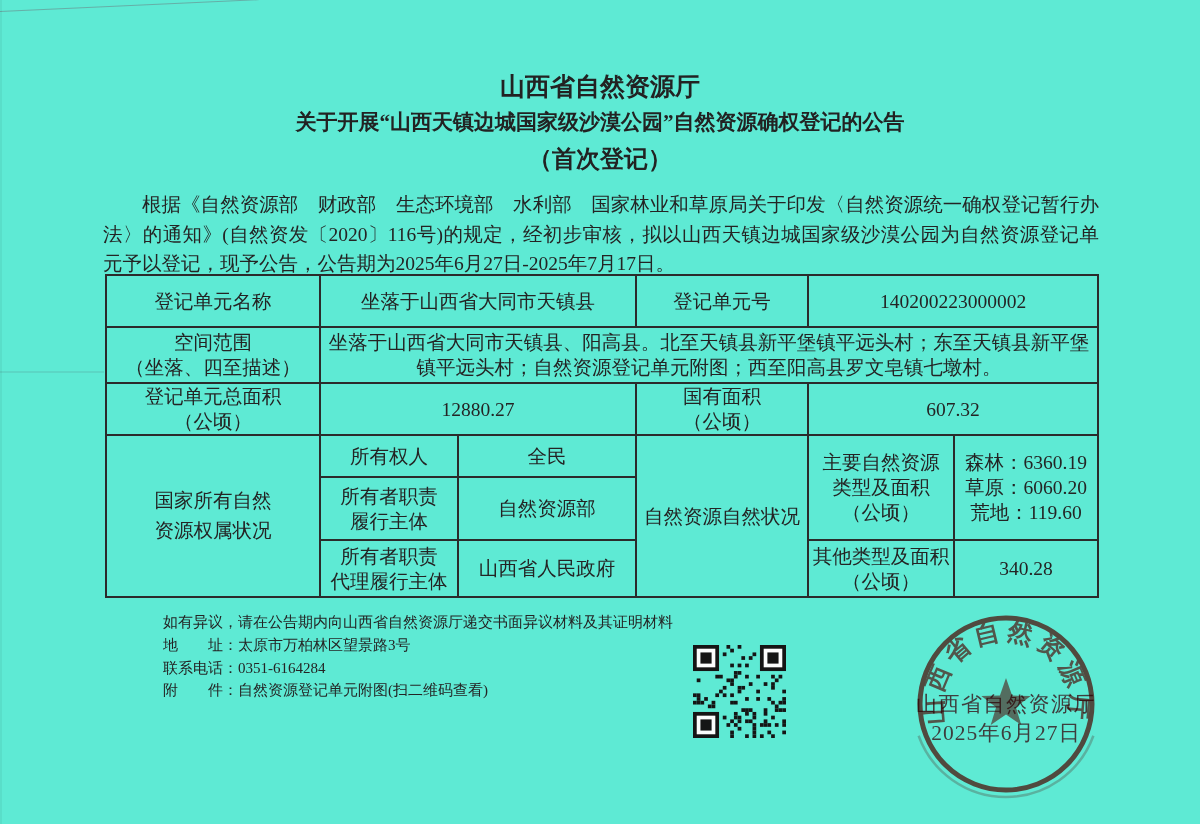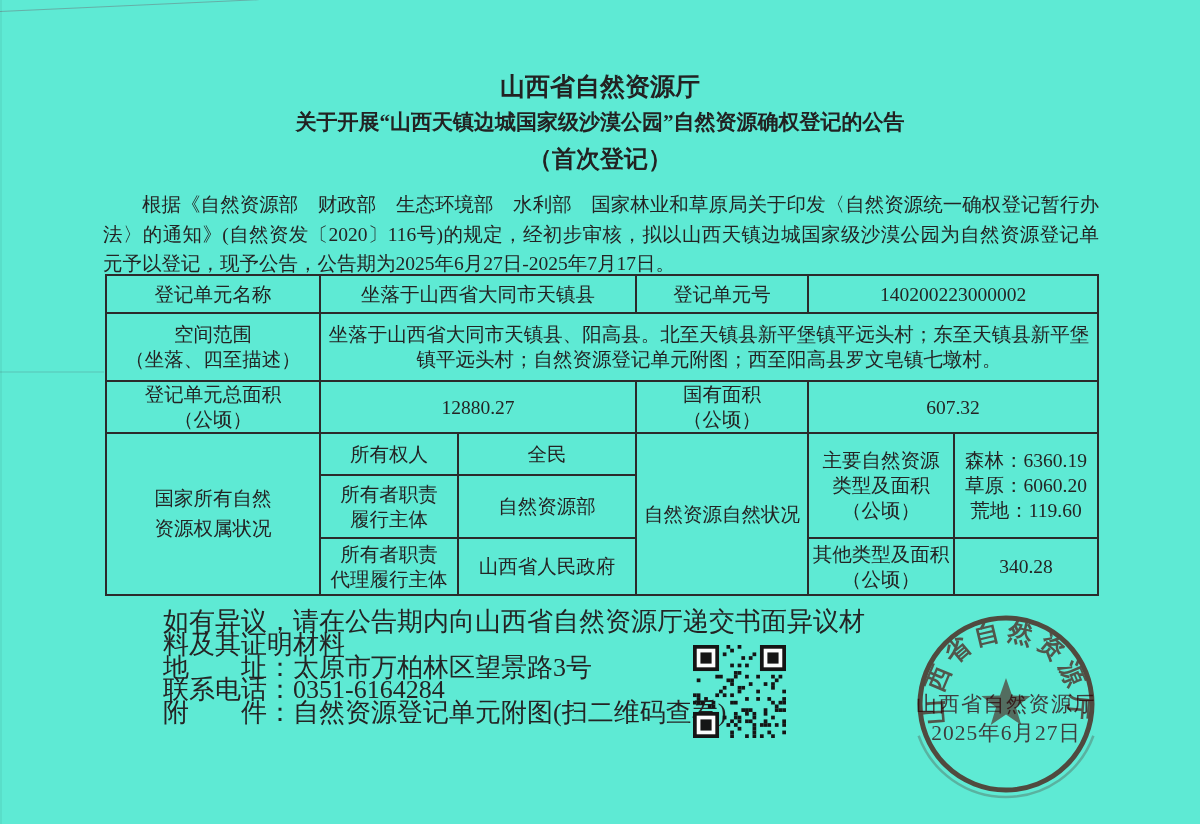--- a/index.html
+++ b/index.html
@@ -29,21 +29,21 @@
     border-collapse:collapse;table-layout:fixed;
   }
   table.reg td{
     border:2px solid #2b2b2b;font-size:19.5px;text-align:center;vertical-align:middle;
     padding:0 2px;line-height:25px;color:#242424;
   }
   td.pre{white-space:pre-line;line-height:27px;}
   td.scope-val{text-align:justify;padding:4px 8px;line-height:30px;}
   td.res-vals{text-align:left;padding-left:9px;white-space:pre-line;line-height:29.5px;}
 
-  .footer{position:absolute;top:611px;left:163px;width:720px;font-size:26px;line-height:22.8px;color:#242424;}
+  .footer{position:absolute;top:611px;left:163px;width:720px;font-size:15px;line-height:22.8px;color:#242424;}
   .footer p{margin:0;}
 
   .qr{position:absolute;left:693px;top:645px;width:93px;height:93px;}
 
   .signature{position:absolute;left:903px;top:692px;width:206px;text-align:center;color:#3e3e3e;}
   .sig-org{font-size:21px;letter-spacing:1.5px;line-height:25px;}
   .sig-date{font-size:21.5px;letter-spacing:1px;line-height:25px;margin-top:4px;}
 
   .seal{position:absolute;left:906px;top:609px;width:200px;height:200px;mix-blend-mode:multiply;opacity:.93;}
   .seal-ring{fill:none;stroke:var(--seal,#d5423e);stroke-width:5;}
@@ -72,27 +72,27 @@
   <table class="reg">
     <colgroup>
       <col style="width:214px">
         <col style="width:138px">
         <col style="width:178px">
       <col style="width:172px">
         <col style="width:146px">
         <col style="width:144px">
     </colgroup>
     <tbody>
-      <tr style="height:38px">
+      <tr style="height:52px">
         <td>登记单元名称</td>
         <td colspan="2">坐落于山西省大同市天镇县</td>
         <td>登记单元号</td>
         <td colspan="2">140200223000002</td>
       </tr>
-      <tr style="height:68px">
+      <tr style="height:56px">
         <td class="pre">空间范围
 （坐落、四至描述）</td>
         <td colspan="5" class="scope-val">坐落于山西省大同市天镇县、阳高县。北至天镇县新平堡镇平远头村；东至天镇县新平堡镇平远头村；自然资源登记单元附图；西至阳高县罗文皂镇七墩村。</td>
       </tr>
       <tr style="height:44px">
         <td class="pre">登记单元总面积
 （公顷）</td>
         <td colspan="2">12880.27</td>
         <td class="pre">国有面积
 （公顷）</td>

